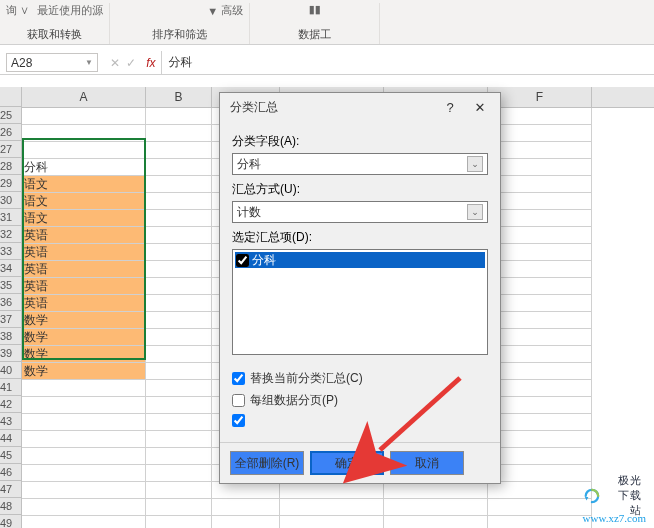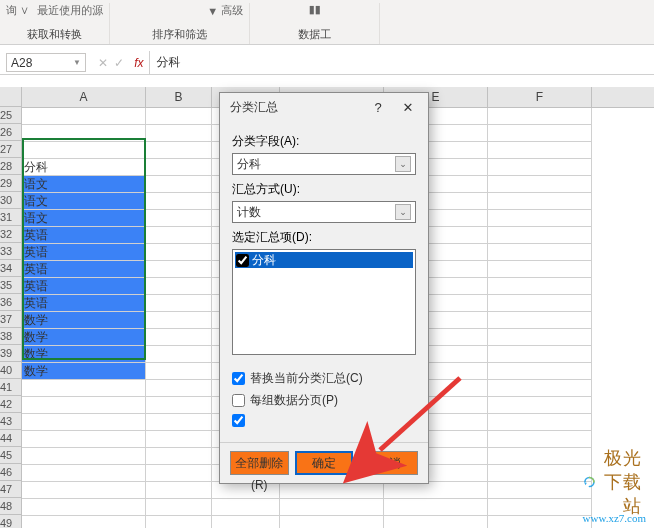--- a/index.html
+++ b/index.html
@@ -44,21 +44,21 @@
   
   .formula-bar {
     height: 24px;
     background: #fff;
     border-bottom: 1px solid #d0d0d0;
     display: flex;
     align-items: stretch;
     margin-top: 6px;
   }
   .name-box {
-    width: 80px;
+    width: 92px;
     border: 1px solid #c8c6c4;
     display: flex;
     align-items: center;
     padding: 0 4px;
     background:#fff;
     justify-content: space-between;
     margin: 2px 8px 2px 6px;
   }
   .name-box .dd { font-size:8px; color:#888;}
   .fx-btns { display:flex; align-items:center; gap:6px; color:#bbb; padding:0 4px;}
@@ -67,57 +67,57 @@
 
   
   .sheet { position: relative; margin-top: 12px; display:flex; }
   .row-headers { width: 22px; background:#e6e6e6; border-right:1px solid #c0c0c0;}
   .row-hdr { height:17px; border-bottom:1px solid #c0c0c0; font-size:11px; color:#555; text-align:left; line-height:17px;}
   .col-headers { display:flex; background:#e6e6e6; border-bottom:1px solid #c0c0c0;}
   .col-hdr { height:20px; border-right:1px solid #c0c0c0; font-size:12px; color:#444; text-align:center; line-height:20px;}
   .grid { position:relative; }
   .col { border-right:1px solid #d0d0d0; }
   .cell { height:17px; border-bottom:1px solid #d0d0d0; padding:0 2px; line-height:17px; font-size:12px;}
-  .sel { background:#3b82f6; }
+  .sel { background:#fdba74; }
   .sel-border { position:absolute; border:2px solid #1a7f37; pointer-events:none; }
   .active-white { background:#fff !important; }
 
   
   .dialog {
     position: absolute;
     left: 219px; top: 92px;
-    width: 210px;
+    width: 282px;
     background:#f0f0f0;
     border:1px solid #8a8a8a;
     box-shadow: 3px 3px 12px rgba(0,0,0,.3);
     font-size:12px;
   }
   .dlg-title { height:28px; display:flex; align-items:center; justify-content:space-between; padding:0 6px 0 10px;}
   .dlg-title .ctrls { display:flex; gap:2px; align-items:center;}
   .dlg-title .ctrls span { width:28px; text-align:center; font-size:13px; color:#333;}
   .dlg-body { padding: 6px 12px 10px;}
   .dlg-label { margin: 6px 0 3px; color:#000;}
   .dlg-select { width:100%; height:22px; border:1px solid #7a7a7a; background:#fff; display:flex; align-items:center; justify-content:space-between; padding:0 4px;}
   .dlg-select .caret { font-size:9px; color:#666; background:#e8e8e8; border:1px solid #adadad; width:16px; text-align:center; line-height:14px; height:16px;}
   .dlg-list { width:100%; height:106px; border:1px solid #7a7a7a; background:#fff; padding:2px; overflow:hidden;}
   .dlg-list-item { background:#0a63c6; color:#fff; height:16px; display:flex; align-items:center; gap:3px; padding:0 1px;}
   .dlg-list-item input { accent-color:#000; }
   .dlg-check { display:flex; align-items:center; gap:5px; margin:5px 0;}
   .dlg-check input { width:13px; height:13px;}
   .dlg-buttons { border-top:1px solid #cfcfcf; padding:8px 10px; display:flex; gap:6px; justify-content:flex-start;}
-  .dlg-btn { width:74px; height:24px; border:1px solid #8a8a8a; background:#f97316; font-size:12px; text-align:center; line-height:22px;}
+  .dlg-btn { width:74px; height:24px; border:1px solid #8a8a8a; background:#3b82f6; font-size:12px; text-align:center; line-height:22px;}
   .dlg-btn.primary { border:2px solid #0a63c6; line-height:20px; }
 
   
   .arrow-svg { position:absolute; left:0; top:0; pointer-events:none; }
 
   
   .watermark { position:absolute; right:6px; bottom:6px; display:flex; align-items:center; gap:6px; opacity:.9;}
   .wm-logo { width:30px; height:30px; }
-  .wm-text { font-size:18px; color:#a16207; letter-spacing:1px;}
+  .wm-text { font-size:11px; color:#0f172a; letter-spacing:1px;}
   .wm-wrap{position:absolute; right:6px; bottom:4px; text-align:right;}
 </style>
 </head>
 <body>
 
 <div class="ribbon">
   <div class="ribbon-group">
     <div class="ribbon-top">
       <span class="ribbon-btn">
           <span>询 ∨</span>

